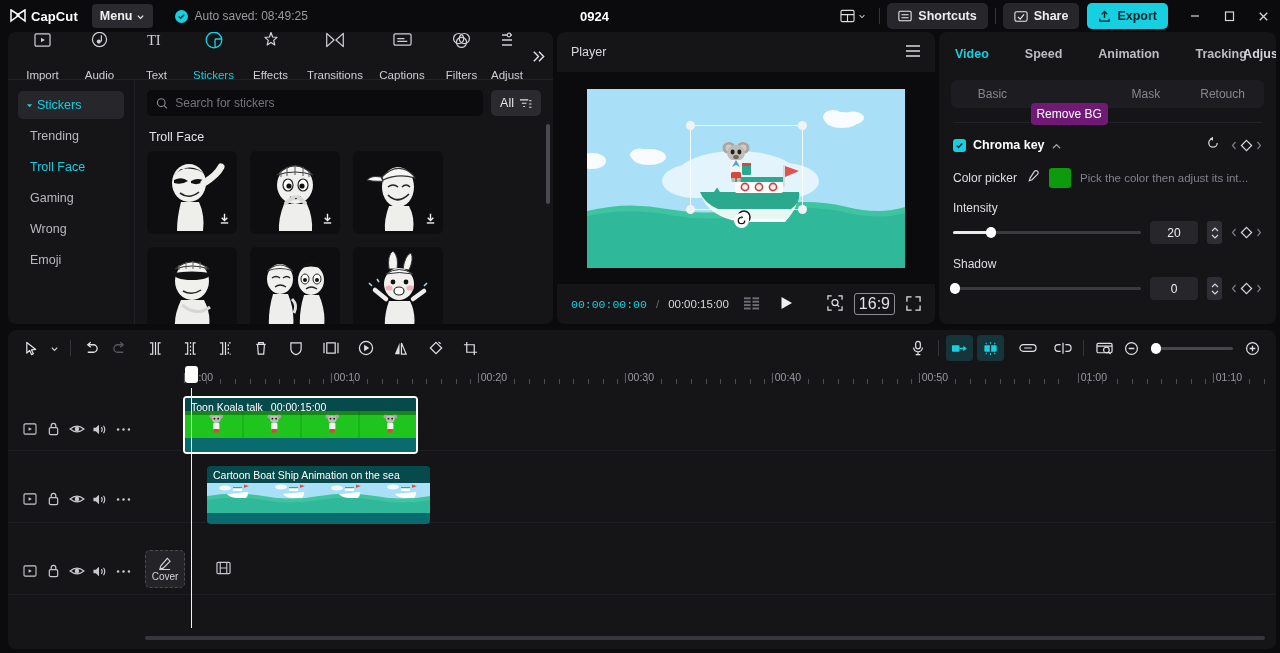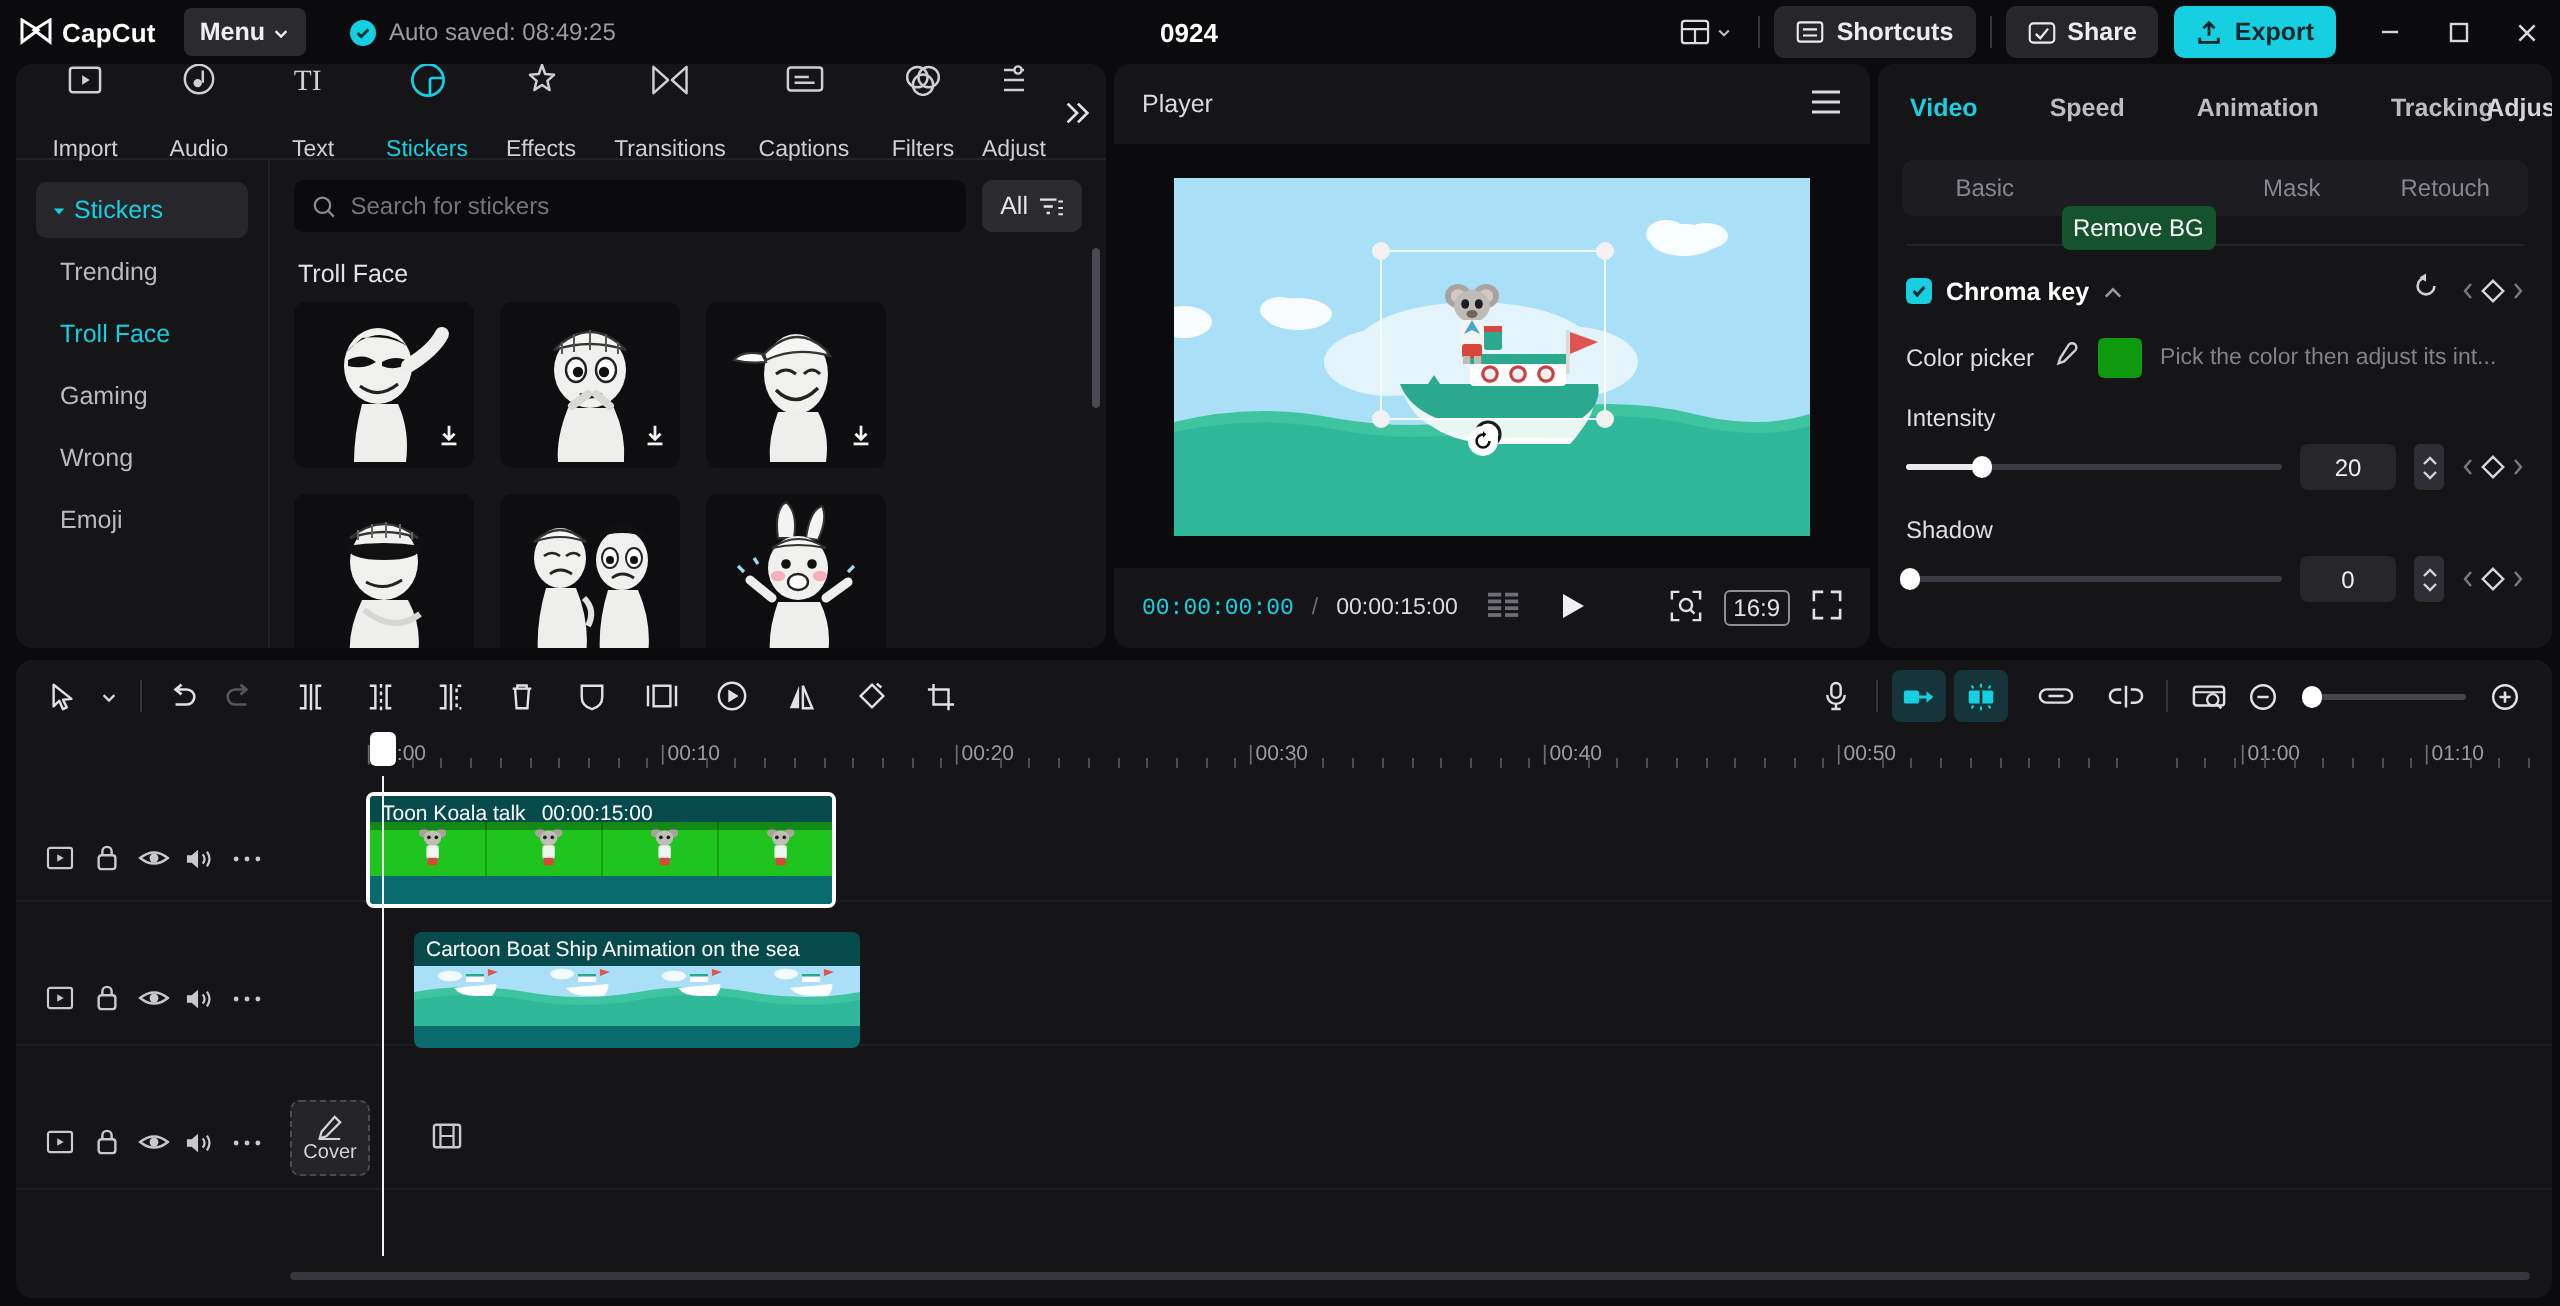--- a/index.html
+++ b/index.html
@@ -99,36 +99,36 @@
   .handle { position: absolute; width: 9px; height: 9px; border-radius: 50%;
     background: #f2f2f2; }
   .rot { position: absolute; left: 147px; top: 124px; width: 15px; height: 15px;
     border-radius: 50%; background: #fff; display: flex; align-items: center; justify-content: center; }
   .pctrl { height: 40px; display: flex; align-items: center; padding: 0 14px; gap: 9px;
     font-size: 11.5px; }
   .tc-cur { color: #16cfe0; font-family: Liberation Mono, monospace; }
   .tc-sep { color: #6d6d74; }
   .tc-tot { color: #d9d9de; }
   .pc-right { margin-left: auto; display: flex; align-items: center; gap: 11px; }
-  .ratio { border: 1px solid #8d8d95; border-radius: 3px; padding: 1px 4px; font-size: 12px;
+  .ratio { border: 1px solid #8d8d95; border-radius: 3px; padding: 1px 4px; font-size: 16px;
     color: #e2e2e6; cursor: pointer; }
 
   
   .props { position: absolute; top: 32px; left: 939px; width: 337px; height: 292px;
     background: #151518; border-radius: 8px; overflow: hidden; }
   .ptabs { height: 44px; display: flex; align-items: center; gap: 36px; padding-left: 16px;
     position: relative; overflow: hidden; }
   .ptab { font-size: 12.5px; color: #bcbcc2; cursor: pointer; font-weight: bold; white-space: nowrap; }
   .ptab.active { color: #16cfe0; }
   .ptab.clip { position: absolute; right: -6px; color: #d5d5da; }
   .segwrap { margin: 4px 12px 0 12px; height: 28px; background: #1d1d21; border-radius: 6px;
     display: flex; align-items: center; padding: 3px; }
   .seg { flex: 1; height: 22px; border-radius: 4px; display: flex; align-items: center;
     justify-content: center; font-size: 12px; color: #86868e; cursor: pointer; }
-  .seg.active { background: #14532d; color: #fff; margin-top: 39px; }
+  .seg.active { background: #701a75; color: #fff; margin-top: 39px; }
   .divider { height: 1px; background: #232327; margin: 14px 14px 0 14px; }
   .ckrow { display: flex; align-items: center; padding: 0 14px; margin-top: 13px; gap: 7px; }
   .cbox { width: 13px; height: 13px; border-radius: 3px; background: #16cfe0;
     display: flex; align-items: center; justify-content: center; cursor: pointer; }
   .ck-title { font-size: 12.5px; color: #fff; font-weight: bold; }
   .ck-right { margin-left: auto; display: flex; align-items: center; gap: 11px; color: #cfcfd5; }
   .kf { display: flex; align-items: center; gap: 3px; color: #9a9aa2; }
   .prow { display: flex; align-items: center; padding: 0 14px; margin-top: 14px; gap: 9px; }
   .plabel { font-size: 12px; color: #dedee3; }
   .swatch { width: 22px; height: 20px; border-radius: 3px; cursor: pointer; }
@@ -915,21 +915,21 @@
       </span>
     </div>
 
     <div class="ruler">
       <span class="tlabel" style="left:48px">00:00</span>
       <span class="tlabel" style="left:195px">00:10</span>
       <span class="tlabel" style="left:342px">00:20</span>
       <span class="tlabel" style="left:489px">00:30</span>
       <span class="tlabel" style="left:636px">00:40</span>
       <span class="tlabel" style="left:783px">00:50</span>
-      <span class="tlabel" style="left:985px">01:00</span>
+      <span class="tlabel" style="left:942px">01:00</span>
       <span class="tlabel" style="left:1077px">01:10</span>
       <span id="ticks"><span class="tickmark" style="left:70.7px"></span><span class="tickmark" style="left:85.4px"></span><span class="tickmark" style="left:100.1px"></span><span class="tickmark" style="left:114.8px"></span><span class="tickmark" style="left:129.5px"></span><span class="tickmark" style="left:144.2px"></span><span class="tickmark" style="left:158.9px"></span><span class="tickmark" style="left:173.6px"></span><span class="tickmark" style="left:188.3px"></span><span class="tickmark" style="left:217.7px"></span><span class="tickmark" style="left:232.4px"></span><span class="tickmark" style="left:247.1px"></span><span class="tickmark" style="left:261.8px"></span><span class="tickmark" style="left:276.5px"></span><span class="tickmark" style="left:291.2px"></span><span class="tickmark" style="left:305.9px"></span><span class="tickmark" style="left:320.6px"></span><span class="tickmark" style="left:335.3px"></span><span class="tickmark" style="left:364.7px"></span><span class="tickmark" style="left:379.4px"></span><span class="tickmark" style="left:394.1px"></span><span class="tickmark" style="left:408.8px"></span><span class="tickmark" style="left:423.5px"></span><span class="tickmark" style="left:438.2px"></span><span class="tickmark" style="left:452.9px"></span><span class="tickmark" style="left:467.6px"></span><span class="tickmark" style="left:482.3px"></span><span class="tickmark" style="left:511.7px"></span><span class="tickmark" style="left:526.4px"></span><span class="tickmark" style="left:541.1px"></span><span class="tickmark" style="left:555.8px"></span><span class="tickmark" style="left:570.5px"></span><span class="tickmark" style="left:585.2px"></span><span class="tickmark" style="left:599.9px"></span><span class="tickmark" style="left:614.6px"></span><span class="tickmark" style="left:629.3px"></span><span class="tickmark" style="left:658.7px"></span><span class="tickmark" style="left:673.4px"></span><span class="tickmark" style="left:688.1px"></span><span class="tickmark" style="left:702.8px"></span><span class="tickmark" style="left:717.5px"></span><span class="tickmark" style="left:732.2px"></span><span class="tickmark" style="left:746.9px"></span><span class="tickmark" style="left:761.6px"></span><span class="tickmark" style="left:776.3px"></span><span class="tickmark" style="left:805.7px"></span><span class="tickmark" style="left:820.4px"></span><span class="tickmark" style="left:835.1px"></span><span class="tickmark" style="left:849.8px"></span><span class="tickmark" style="left:864.5px"></span><span class="tickmark" style="left:879.2px"></span><span class="tickmark" style="left:893.9px"></span><span class="tickmark" style="left:908.6px"></span><span class="tickmark" style="left:923.3px"></span><span class="tickmark" style="left:952.7px"></span><span class="tickmark" style="left:967.4px"></span><span class="tickmark" style="left:982.1px"></span><span class="tickmark" style="left:996.8px"></span><span class="tickmark" style="left:1011.5px"></span><span class="tickmark" style="left:1026.2px"></span><span class="tickmark" style="left:1040.9px"></span><span class="tickmark" style="left:1055.6px"></span><span class="tickmark" style="left:1070.3px"></span><span class="tickmark" style="left:1099.7px"></span><span class="tickmark" style="left:1114.4px"></span><span class="tickmark" style="left:1129.1px"></span></span>
     </div>
 
     <div class="tracks">
       <span class="trow-line" style="top:62px"></span>
       <span class="trow-line" style="top:134px"></span>
       <span class="trow-line" style="top:206px"></span>
 
       <div class="thead" style="top:30px">

